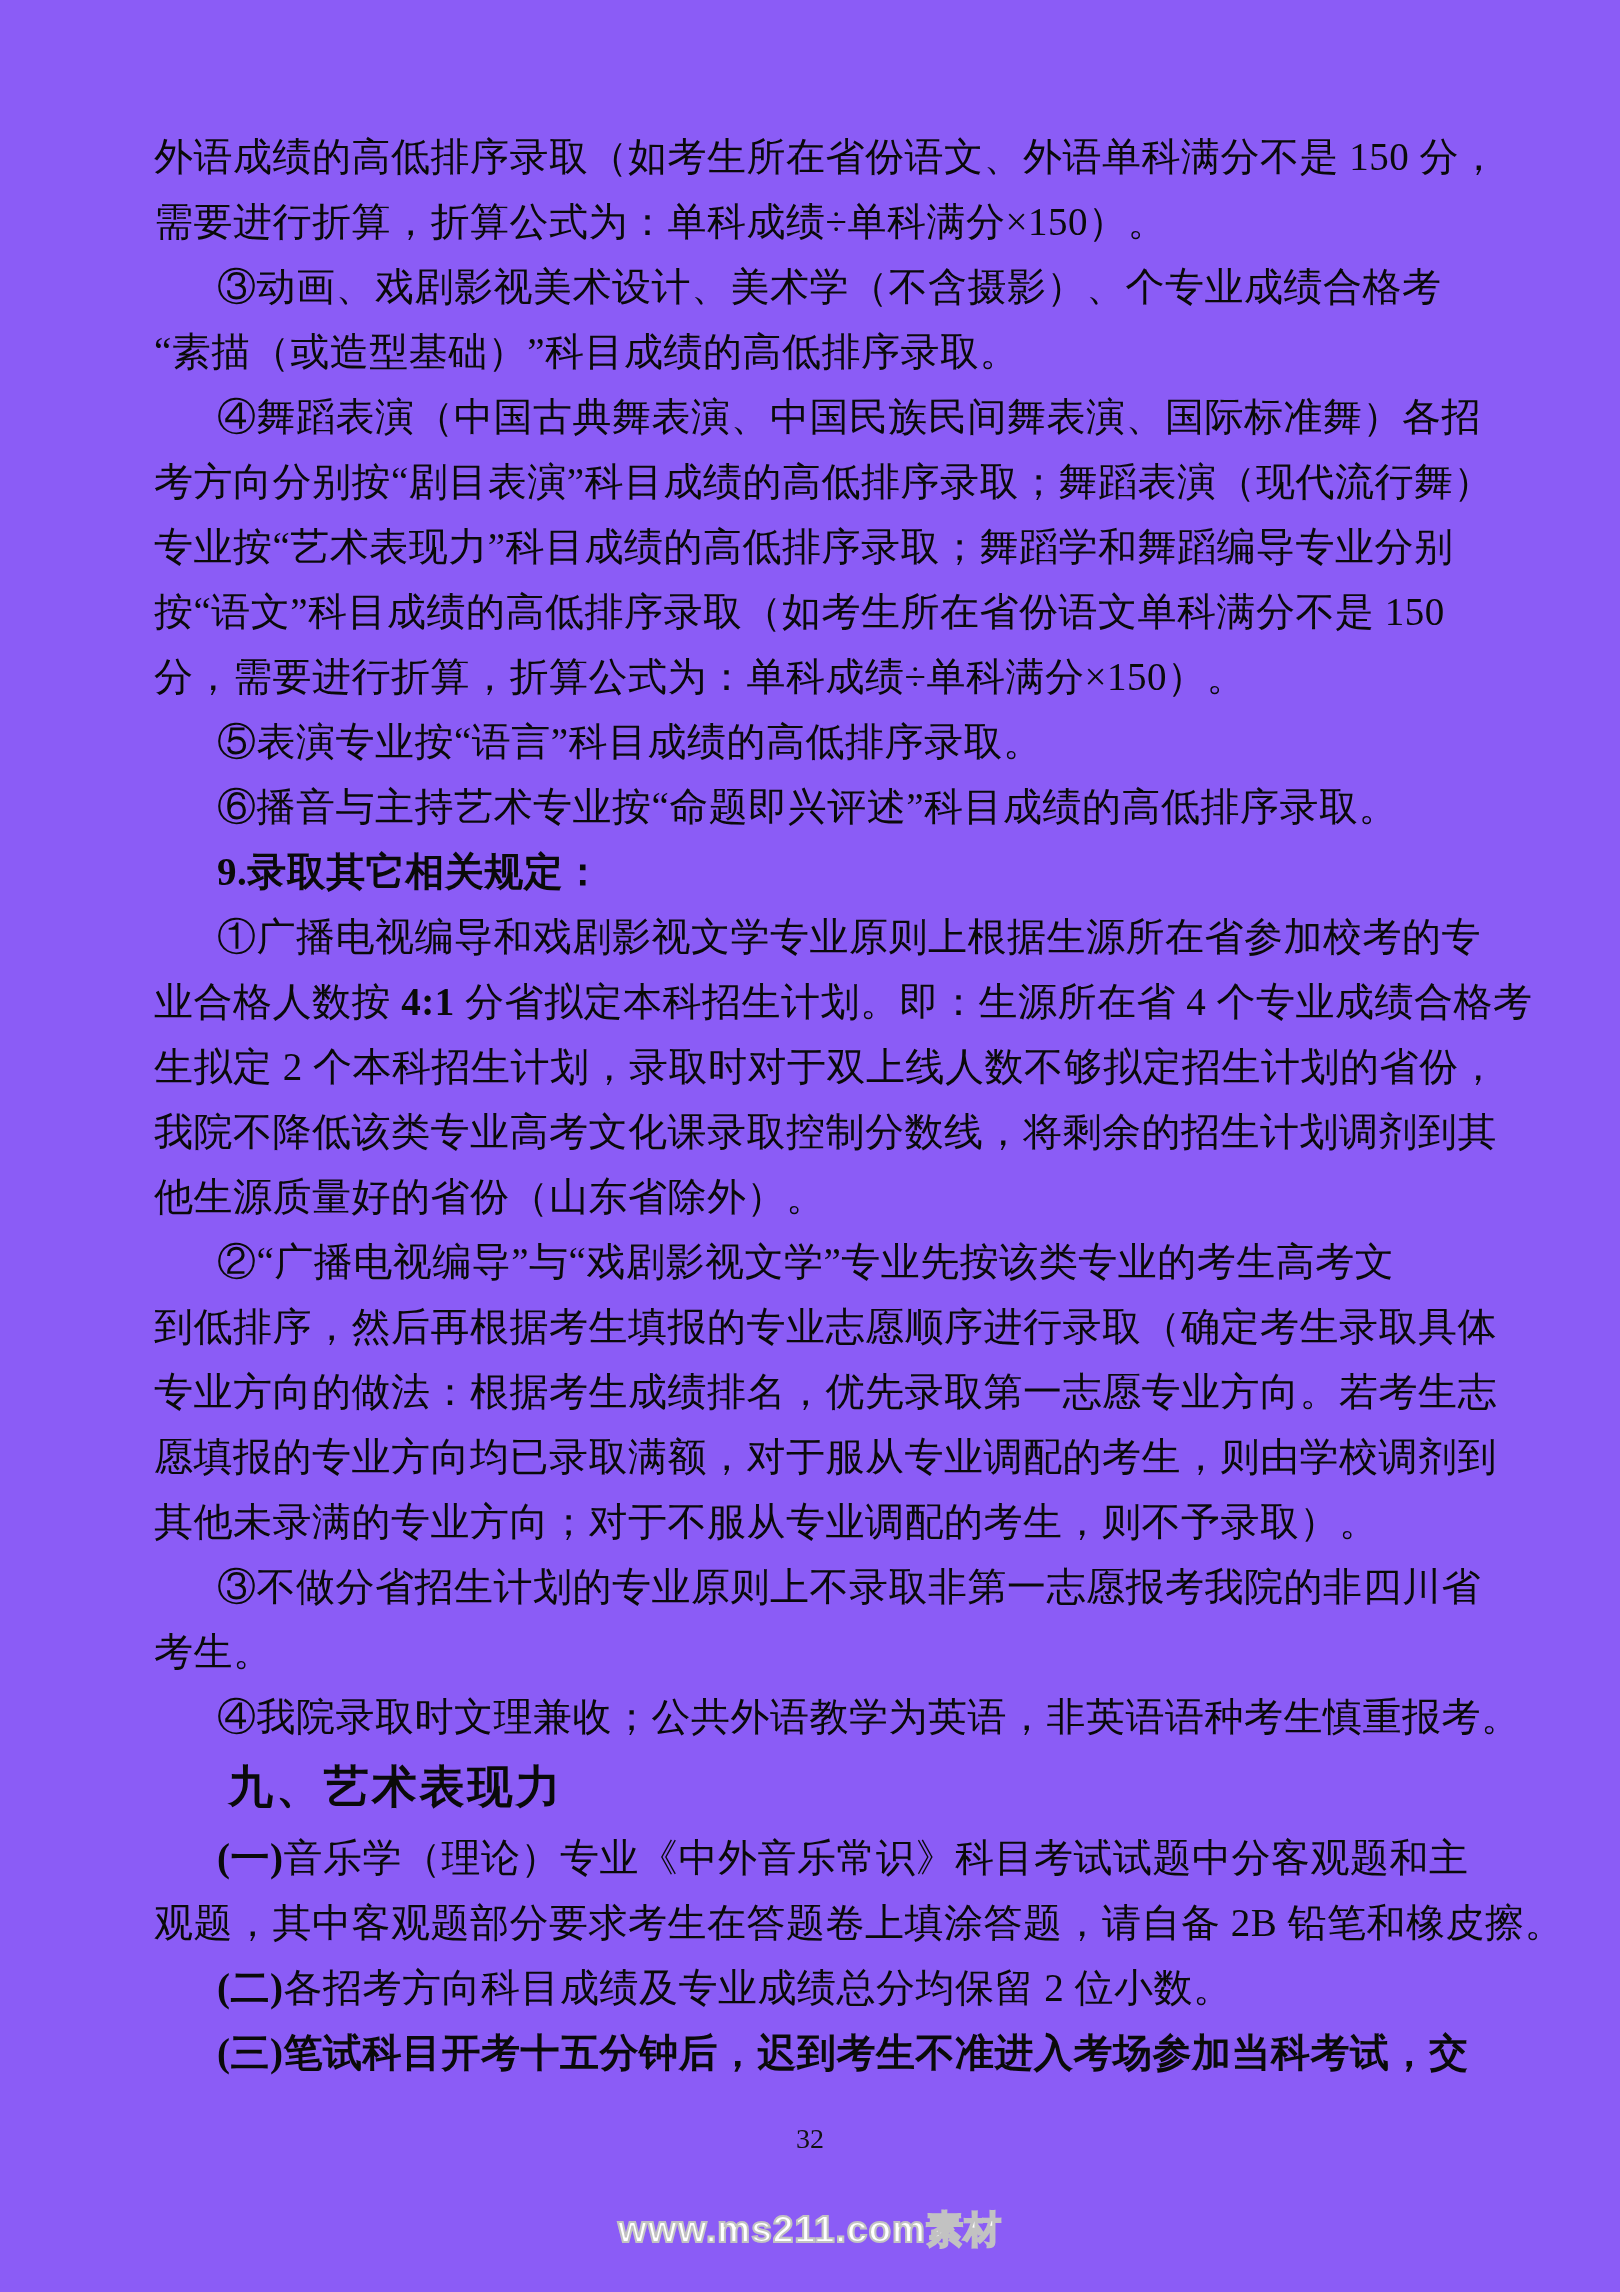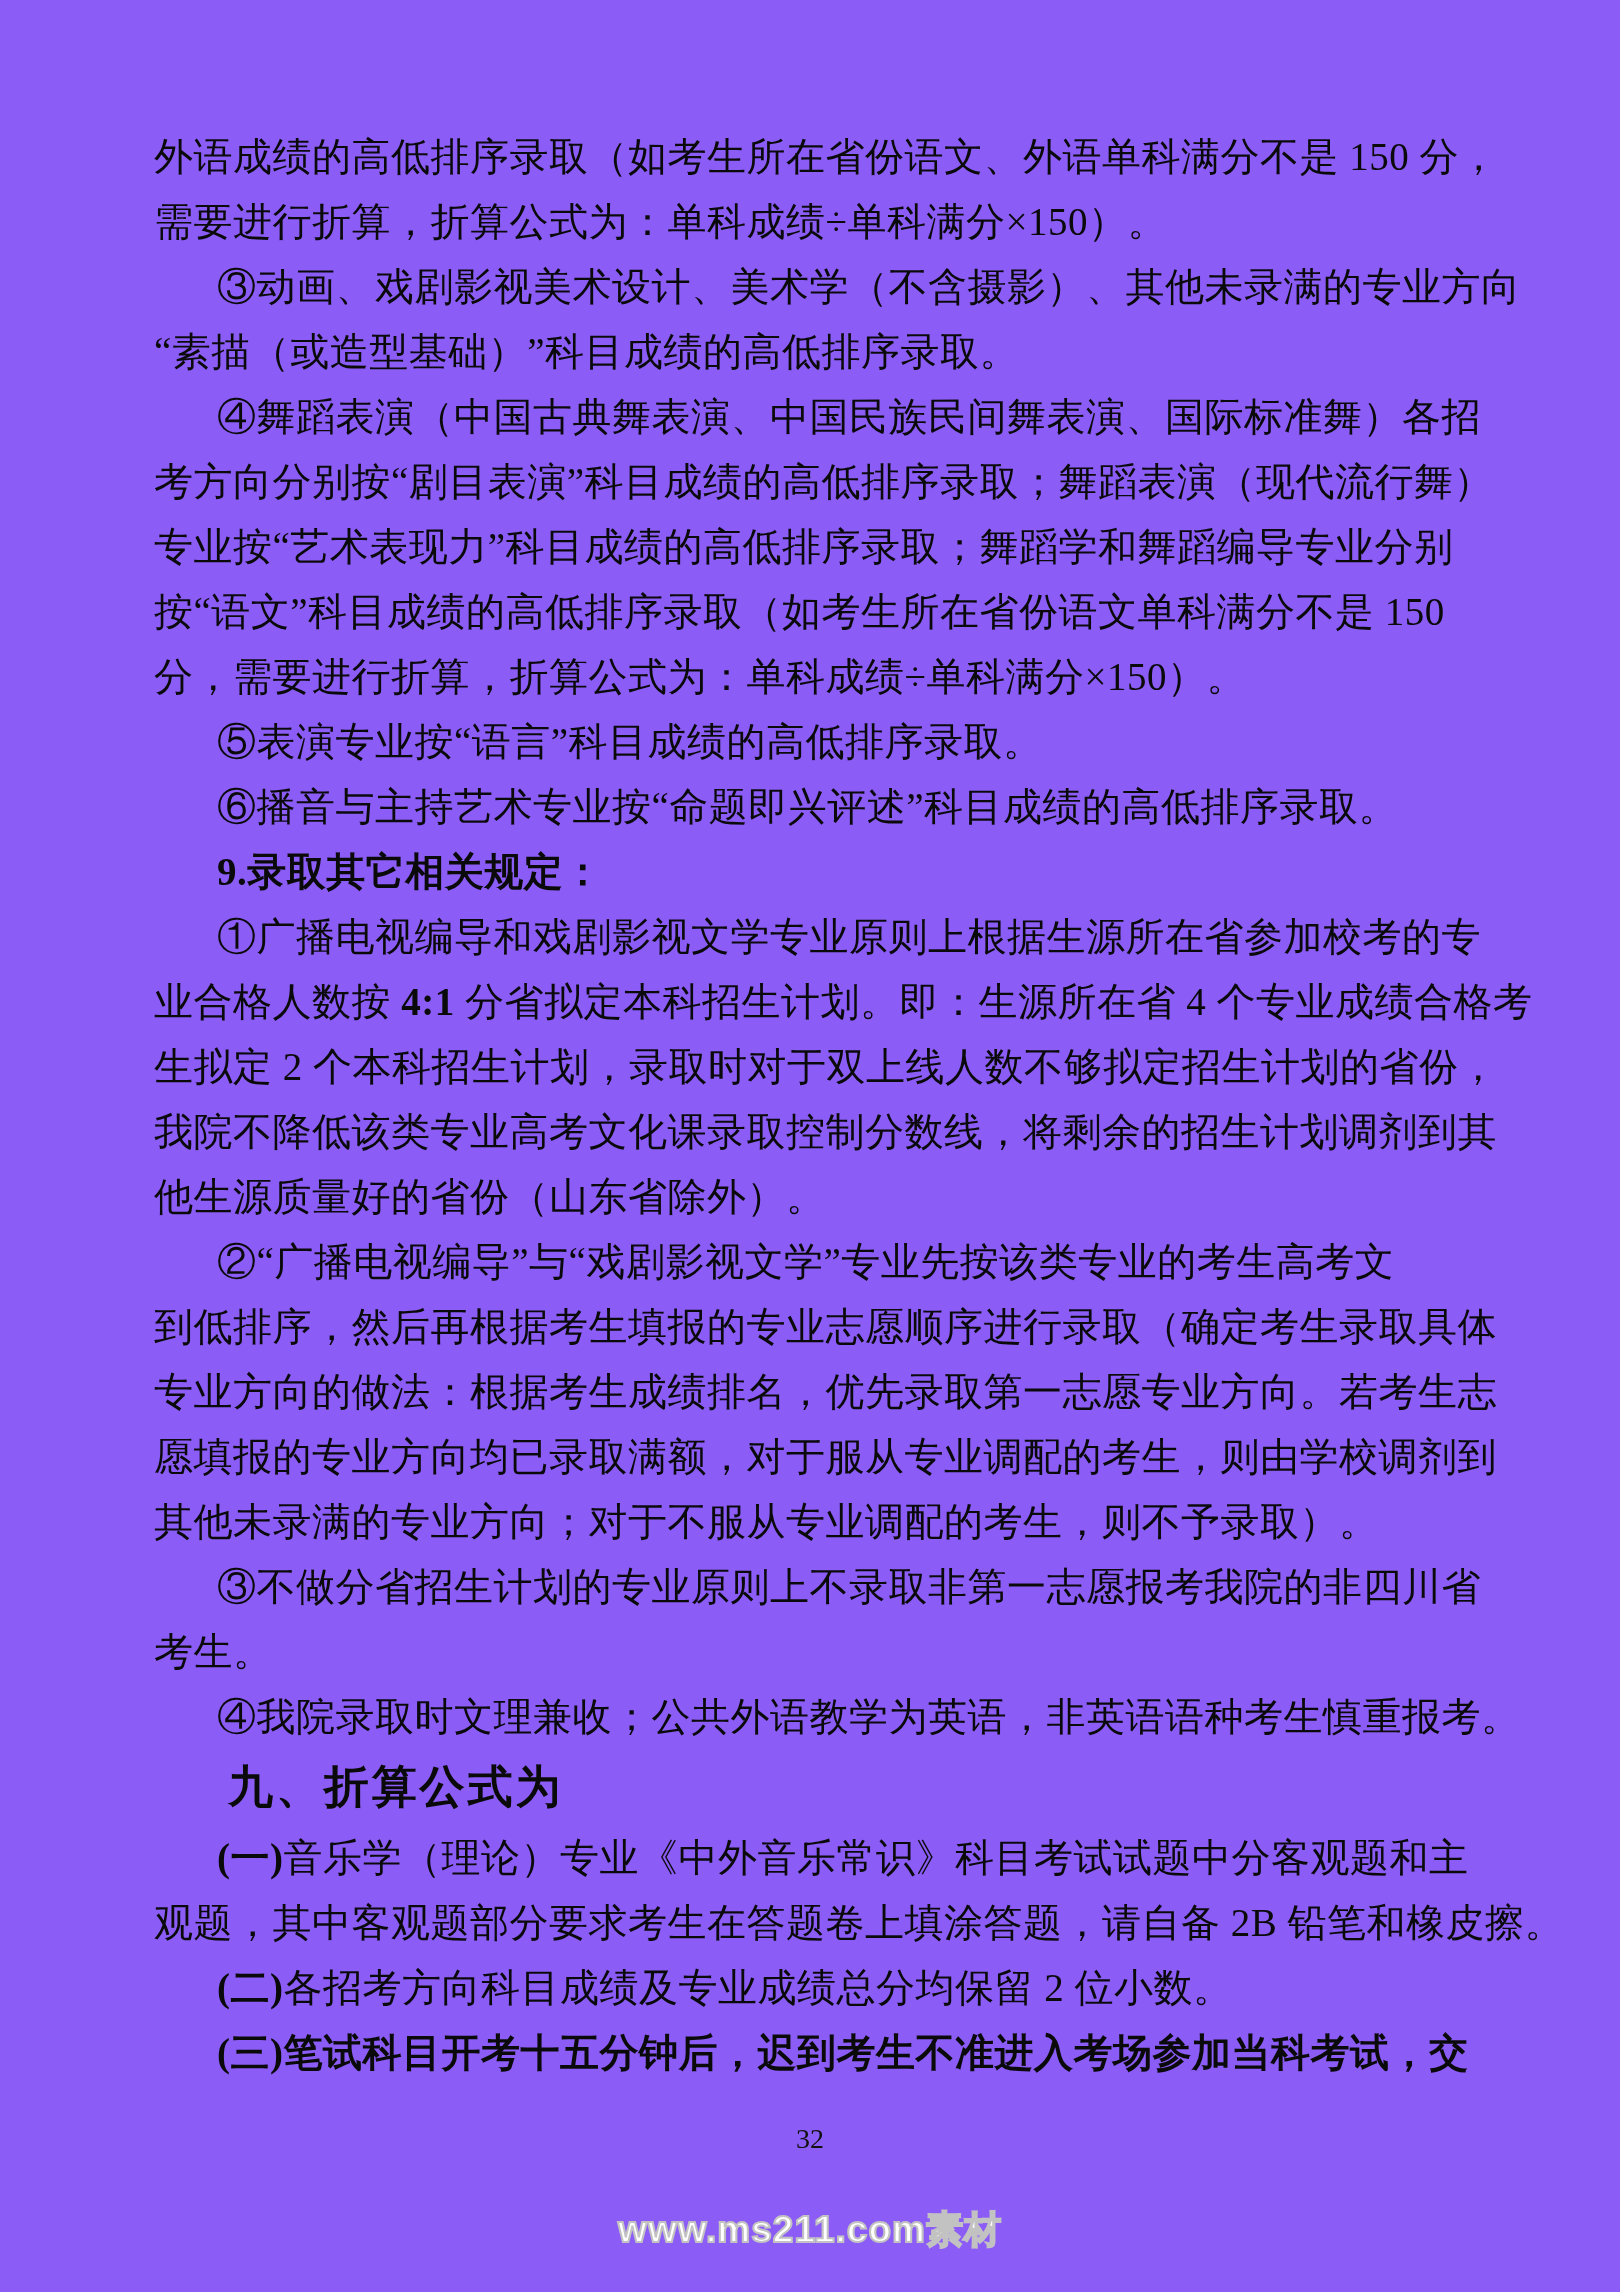--- a/index.html
+++ b/index.html
@@ -67,21 +67,21 @@
     text-shadow: 0 0 1px #cfcfcf;
   }
 </style>
 </head>
 <body>
 
 <div class="page">
   <div class="content">
       <div class="line"><span>外语成绩的高低排序录取（如考生所在省份语文、外语单科满分不是 150 分，</span></div>
       <div class="line"><span>需要进行折算，折算公式为：单科成绩÷单科满分×150）。</span></div>
-      <div class="line indent"><span>③动画、戏剧影视美术设计、美术学（不含摄影）、其他未录满的专业方向</span></div>
+      <div class="line indent"><span>③动画、戏剧影视美术设计、美术学（不含摄影）、个专业成绩合格考</span></div>
       <div class="line"><span>“素描（或造型基础）”科目成绩的高低排序录取。</span></div>
       <div class="line indent"><span>④舞蹈表演（中国古典舞表演、中国民族民间舞表演、国际标准舞）各招</span></div>
       <div class="line"><span>考方向分别按“剧目表演”科目成绩的高低排序录取；舞蹈表演（现代流行舞）</span></div>
       <div class="line"><span>专业按“艺术表现力”科目成绩的高低排序录取；舞蹈学和舞蹈编导专业分别</span></div>
       <div class="line"><span>按“语文”科目成绩的高低排序录取（如考生所在省份语文单科满分不是 150</span></div>
       <div class="line"><span>分，需要进行折算，折算公式为：单科成绩÷单科满分×150）。</span></div>
       <div class="line indent"><span>⑤表演专业按“语言”科目成绩的高低排序录取。</span></div>
       <div class="line indent"><span>⑥播音与主持艺术专业按“命题即兴评述”科目成绩的高低排序录取。</span></div>
       <div class="line indent bold"><span>9.录取其它相关规定：</span></div>
       <div class="line indent"><span>①广播电视编导和戏剧影视文学专业原则上根据生源所在省参加校考的专</span></div>
@@ -90,21 +90,21 @@
       <div class="line"><span>我院不降低该类专业高考文化课录取控制分数线，将剩余的招生计划调剂到其</span></div>
       <div class="line"><span>他生源质量好的省份（山东省除外）。</span></div>
       <div class="line indent"><span>②“广播电视编导”与“戏剧影视文学”专业先按该类专业的考生高考文</span></div>
       <div class="line"><span>到低排序，然后再根据考生填报的专业志愿顺序进行录取（确定考生录取具体</span></div>
       <div class="line"><span>专业方向的做法：根据考生成绩排名，优先录取第一志愿专业方向。若考生志</span></div>
       <div class="line"><span>愿填报的专业方向均已录取满额，对于服从专业调配的考生，则由学校调剂到</span></div>
       <div class="line"><span>其他未录满的专业方向；对于不服从专业调配的考生，则不予录取）。</span></div>
       <div class="line indent"><span>③不做分省招生计划的专业原则上不录取非第一志愿报考我院的非四川省</span></div>
       <div class="line"><span>考生。</span></div>
       <div class="line indent"><span>④我院录取时文理兼收；公共外语教学为英语，非英语语种考生慎重报考。</span></div>
-      <div class="line indent heading"><span>九、折算公式为</span></div>
+      <div class="line indent heading"><span>九、艺术表现力</span></div>
       <div class="line indent"><span class="b">(一)</span><span>音乐学（理论）专业《中外音乐常识》科目考试试题中分客观题和主</span></div>
       <div class="line"><span>观题，其中客观题部分要求考生在答题卷上填涂答题，请自备 2B 铅笔和橡皮擦。</span></div>
       <div class="line indent"><span class="b">(二)</span><span>各招考方向科目成绩及专业成绩总分均保留 2 位小数。</span></div>
       <div class="line indent bold"><span>(三)笔试科目开考十五分钟后，迟到考生不准进入考场参加当科考试，交</span></div>
     </div>
   <div class="page-number">32</div>
   <div class="watermark">www.ms211.com素材</div>
 </div>
 
 

